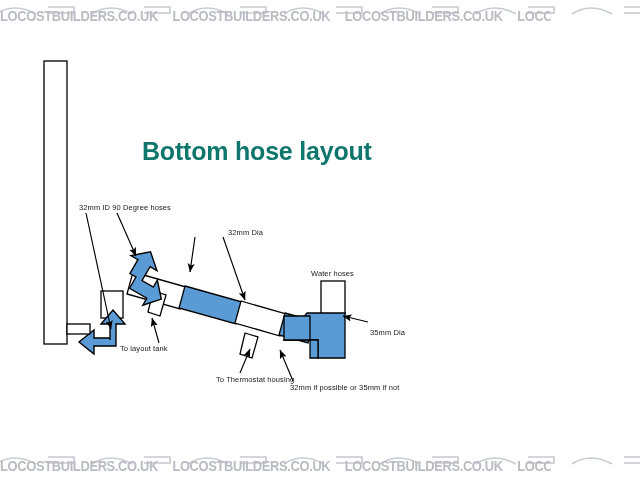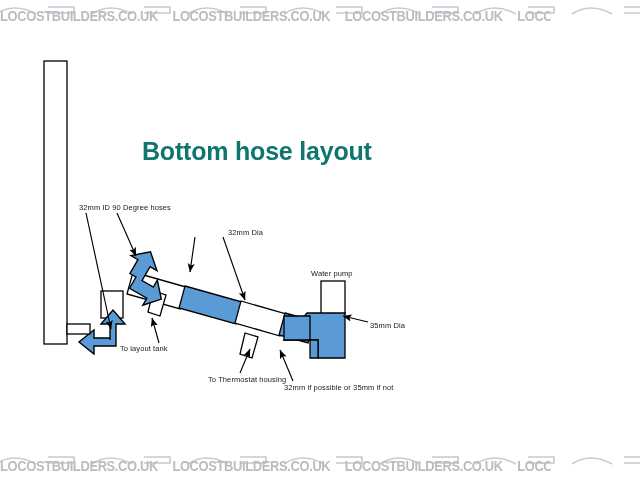--- a/index.html
+++ b/index.html
@@ -45,24 +45,24 @@
     position:absolute;
     font-size:7.5px;
     color:#1a1a1a;
     white-space:nowrap;
     font-family:"Liberation Sans","DejaVu Sans",sans-serif;
     letter-spacing:0.1px;
   }
   #lbl-hoses{left:79px;top:203px;}
   #lbl-32dia{left:192px;top:228px;padding-left:36px;}
   #lbl-waterpump{left:311px;top:269px;}
-  #lbl-35dia{left:370px;top:321px;text-align:right;}
+  #lbl-35dia{left:370px;top:328px;text-align:right;}
   #lbl-header{left:120px;top:344px;}
-  #lbl-thermo{left:208px;top:375px;}
-  #lbl-3235{left:284px;top:383px;}
+  #lbl-thermo{left:216px;top:375px;}
+  #lbl-3235{left:290px;top:383px;}
 
   svg#art{position:absolute;left:0;top:0;width:640px;height:480px;}
 </style>
 </head>
 <body>
 
 <div id="stage">
 
   <div class="wm-ovals top">
     <svg width="640" height="16" viewBox="0 0 640 16">
@@ -179,19 +179,19 @@
       <line x1="223" y1="237" x2="245" y2="300"></line>
       <line x1="368" y1="322" x2="343" y2="316"></line>
       <line x1="159" y1="343" x2="152" y2="318"></line>
       <line x1="240" y1="373" x2="250" y2="349"></line>
       <line x1="293" y1="381" x2="280" y2="350"></line>
     </g>
   </svg>
 
   <div class="lbl" id="lbl-hoses">32mm ID 90 Degree hoses</div>
   <div class="lbl" id="lbl-32dia">32mm Dia</div>
-  <div class="lbl" id="lbl-waterpump">Water pump</div>
+  <div class="lbl" id="lbl-waterpump">Water hoses</div>
   <div class="lbl" id="lbl-35dia">35mm Dia</div>
   <div class="lbl" id="lbl-header">To layout tank</div>
   <div class="lbl" id="lbl-thermo">To Thermostat housing</div>
   <div class="lbl" id="lbl-3235">32mm if possible or 35mm if not</div>
 
 </div>
 
 </body></html>

